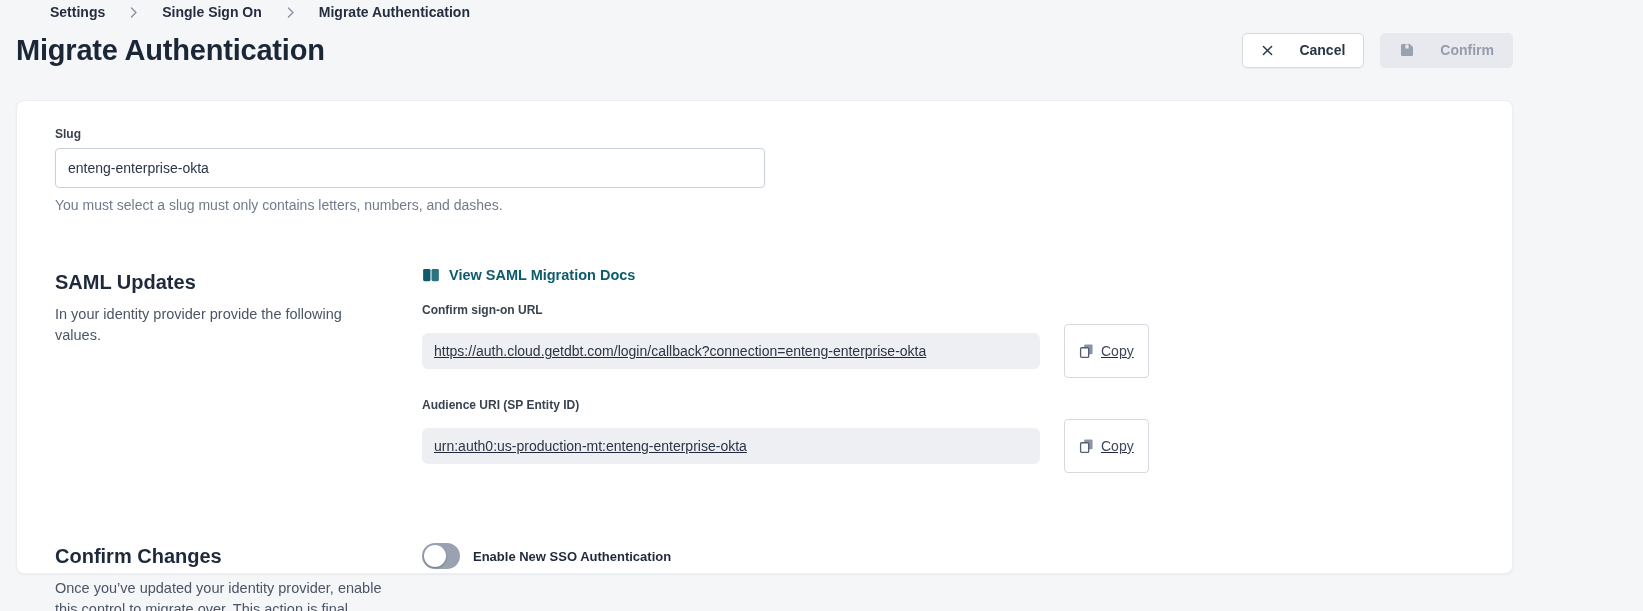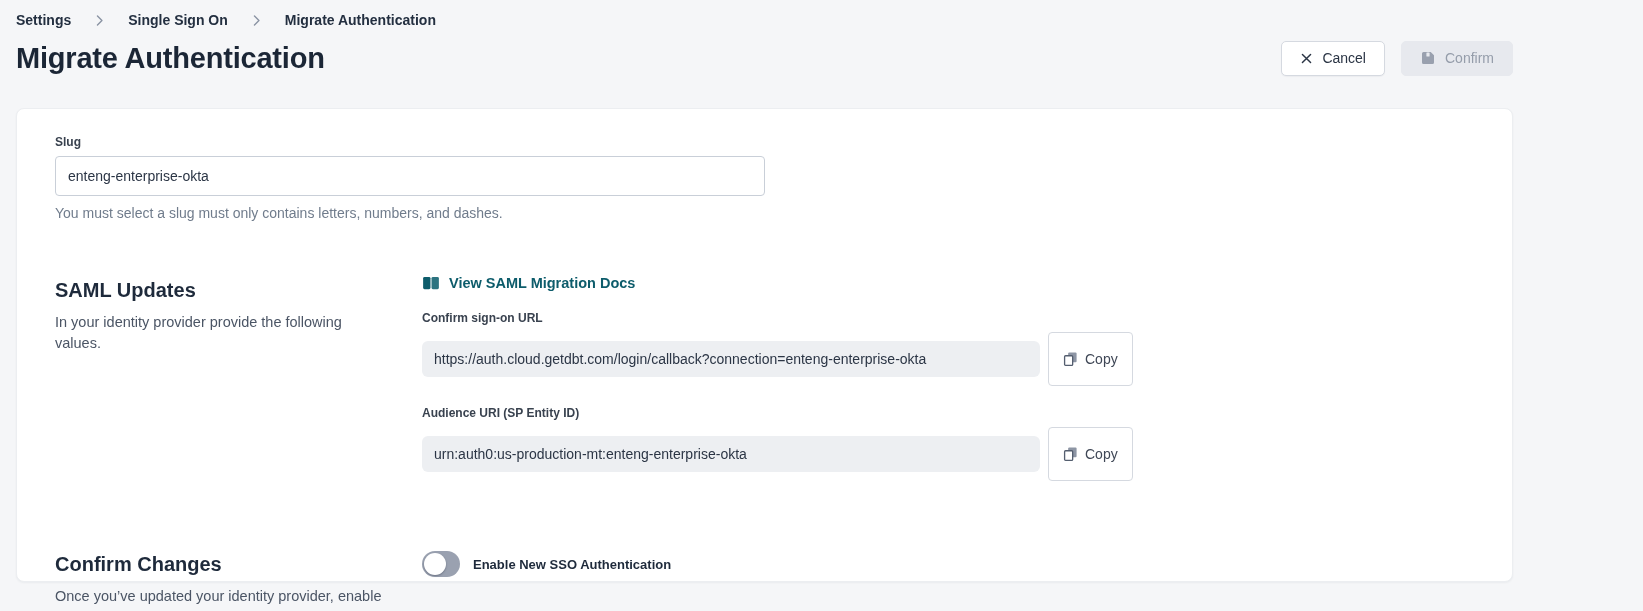--- a/index.html
+++ b/index.html
@@ -6,34 +6,34 @@
   html, body { margin: 0; padding: 0; }
   body {
     width: 1643px; height: 611px; overflow: hidden;
     background: #f5f6f8;
     font-family: "Liberation Sans", sans-serif;
     color: #1e2a3b;
   }
   .content { margin-left: 16px; width: 1497px; }
 
   
-  .breadcrumb { display: flex; gap: 22px; padding-top: 12px; }
+  .breadcrumb { display: flex; gap: 22px; padding-top: 4px; margin-left: 34px; }
   .breadcrumb a {
     font-size: 14px; font-weight: 700; color: #232f40; text-decoration: none; cursor: pointer;
   }
   .crumb-sep { display: inline-flex; align-items: center; }
 
   
   .header-row { display: flex; align-items: center; justify-content: space-between; margin-top: 8px; }
   h1 { margin: 0; font-size: 29px; line-height: 44px; font-weight: 700; color: #1b2636; letter-spacing: -0.2px; }
   .actions { display: flex; gap: 16px; }
   .btn {
-    display: inline-flex; align-items: center; gap: 9px;
+    display: inline-flex; align-items: center; gap: 25px;
     height: 35px; padding: 0 18px; border-radius: 5px;
-    font-family: "Liberation Sans", sans-serif; font-size: 14px; font-weight: 400;
+    font-family: "Liberation Sans", sans-serif; font-size: 14px; font-weight: 700;
     cursor: pointer;
   }
   .btn-cancel { background: #ffffff; border: 1px solid #d5d9e0; color: #2a3444; box-shadow: 0 1px 1px rgba(20,30,50,0.04); }
   .btn-confirm { background: #e7e9ee; border: 1px solid #e7e9ee; color: #959daa; cursor: default; }
   .icon { display: inline-flex; align-items: center; }
 
   
   .card {
     margin-top: 28px; background: #ffffff;
     border: 1px solid #eceef1; border-radius: 8px;
@@ -58,21 +58,21 @@
   .sec-slug { padding-top: 12px; margin-bottom: 54px; }
   .sec-slug h2 { padding-top: 12px; }
   .sec-saml { margin-bottom: 48px; }
   .sec-saml h2 { padding-top: 4px; }
 
   .docs-link {
     display: inline-flex; align-items: center; gap: 9px;
     font-size: 14.5px; font-weight: 700; color: #0d5c6b; text-decoration: none; cursor: pointer;
     margin-bottom: 20px;
   }
-  .field-row { display: flex; align-items: center; gap: 8px; margin-bottom: 20px; }
+  .field-row { display: flex; align-items: center; gap: 24px; margin-bottom: 20px; text-decoration: underline; }
   .readonly-field {
     width: 618px; height: 36px; line-height: 36px; background: #edeff2; border-radius: 6px;
     padding: 0 12px; font-size: 14px; color: #2b3545;
     white-space: nowrap; overflow: hidden;
   }
   .copy-btn { height: 54px; padding: 0 14px; background: #fff; border: 1px solid #d5d9e0; border-radius: 4px; color: #3f4756; font-weight: 400; gap: 7px; }
 
   .sec-confirm h2 { padding-top: 4px; }
   .toggle-row { display: flex; align-items: center; gap: 13px; padding-top: 2px; }
   .toggle {

